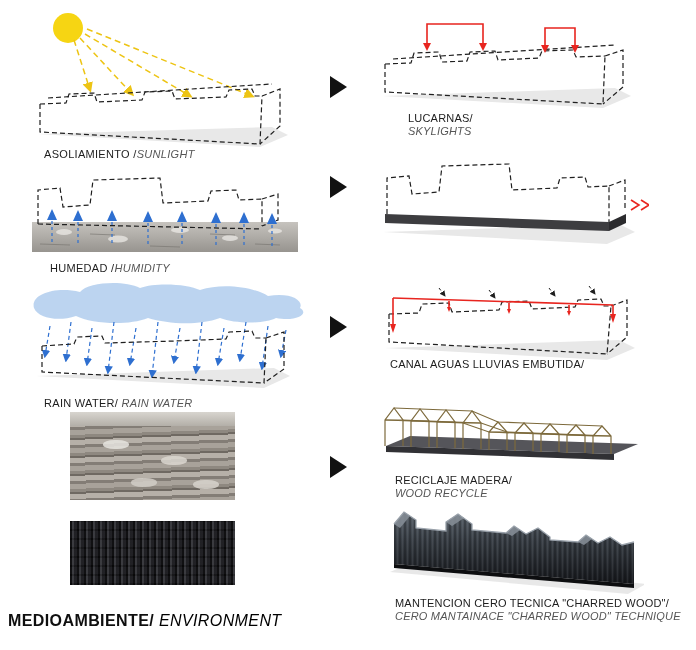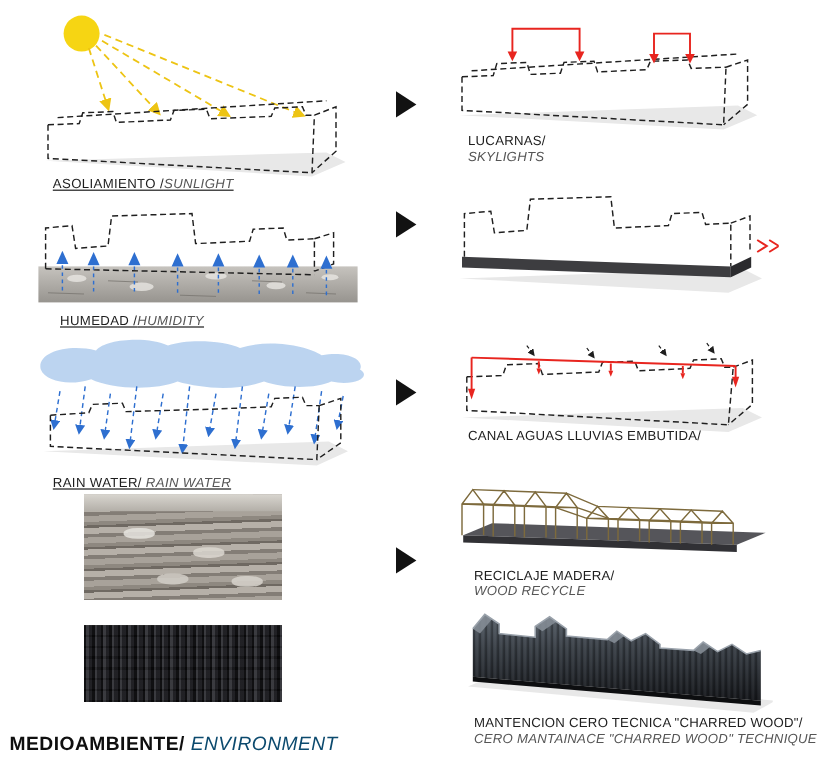--- a/index.html
+++ b/index.html
@@ -1,24 +1,24 @@
 <!DOCTYPE html>
 <html><head>
 <meta charset="utf-8">
 <style>
   html,body{margin:0;padding:0;background:#ffffff;}
   .canvas{position:relative;width:696px;height:650px;background:#fff;overflow:hidden;
           font-family:"Liberation Sans",sans-serif;}
   .abs{position:absolute;}
   
-  .lbl{font-size:11px;letter-spacing:.3px;color:#1d1d1d;white-space:nowrap;text-decoration:underline;}
+  .lbl{font-size:11px;letter-spacing:.3px;color:#1d1d1d;white-space:nowrap;}
   .lbl .sec, .lbl2 .sec{font-style:italic;color:#555;}
   .lbl2{font-size:11px;line-height:13px;letter-spacing:.2px;color:#1d1d1d;white-space:nowrap;}
   .title{font-size:16px;font-weight:bold;color:#0f0f0f;letter-spacing:.4px;white-space:nowrap;}
-  .title .sec{font-style:italic;color:#0c4a6e;font-weight:normal;}
+  .title .sec{font-style:italic;color:#000000;font-weight:normal;}
   
   .sep{width:0;height:0;border-left:17px solid #121212;border-top:11px solid transparent;border-bottom:11px solid transparent;}
   
   .sk{fill:none;stroke:#1f1f1f;stroke-width:1.2;stroke-dasharray:5 3;}
   .tf{fill:none;stroke:#7d6a3c;stroke-width:1.2;}
   .redl{fill:none;stroke:#e8251f;stroke-width:1.6;}
   
   .wood{background:repeating-linear-gradient(178deg,#a8a29a 0 5px,#8e8880 5px 8px,#6f6962 8px 10px,#b6b0a8 10px 15px,#837d76 15px 18px);}
   .wood::before{content:"";position:absolute;left:0;top:0;right:0;height:14px;
     background:linear-gradient(#d8d5cf,#b3afa8);}
@@ -160,21 +160,21 @@
     </g>
     <g>
       <path class="redl" d="M50,34 L50,12 L106,12 L106,34"></path>
       <polygon fill="#e8251f" points="46,31 54,31 50,39"></polygon>
       <polygon fill="#e8251f" points="102,31 110,31 106,39"></polygon>
       <path class="redl" d="M168,36 L168,16 L198,16 L198,36"></path>
       <polygon fill="#e8251f" points="164,33 172,33 168,41"></polygon>
       <polygon fill="#e8251f" points="194,33 202,33 198,41"></polygon>
     </g>
   </svg>
-  <div class="abs lbl2" style="left:390px;top:112px">
+  <div class="abs lbl2" style="left:408px;top:112px">
     <div class="pri">LUCARNAS/</div>
     <div class="sec">SKYLIGHTS</div>
   </div>
 
   <svg class="abs" style="left:379px;top:144px" width="270" height="110" viewBox="0 0 270 110">
     <polygon points="4,88 228,100 256,88 240,80" fill="#e8e8e8"></polygon>
     <g>
       <path class="sk" d="M8,70 L8,34 L30,32 L33,50 L60,48 L63,22 L130,20 L133,46 L178,44 L181,34 L206,33 L209,43 L230,42 L230,78"></path>
       <path class="sk" d="M230,42 L246,36 L246,66"></path>
     </g>

